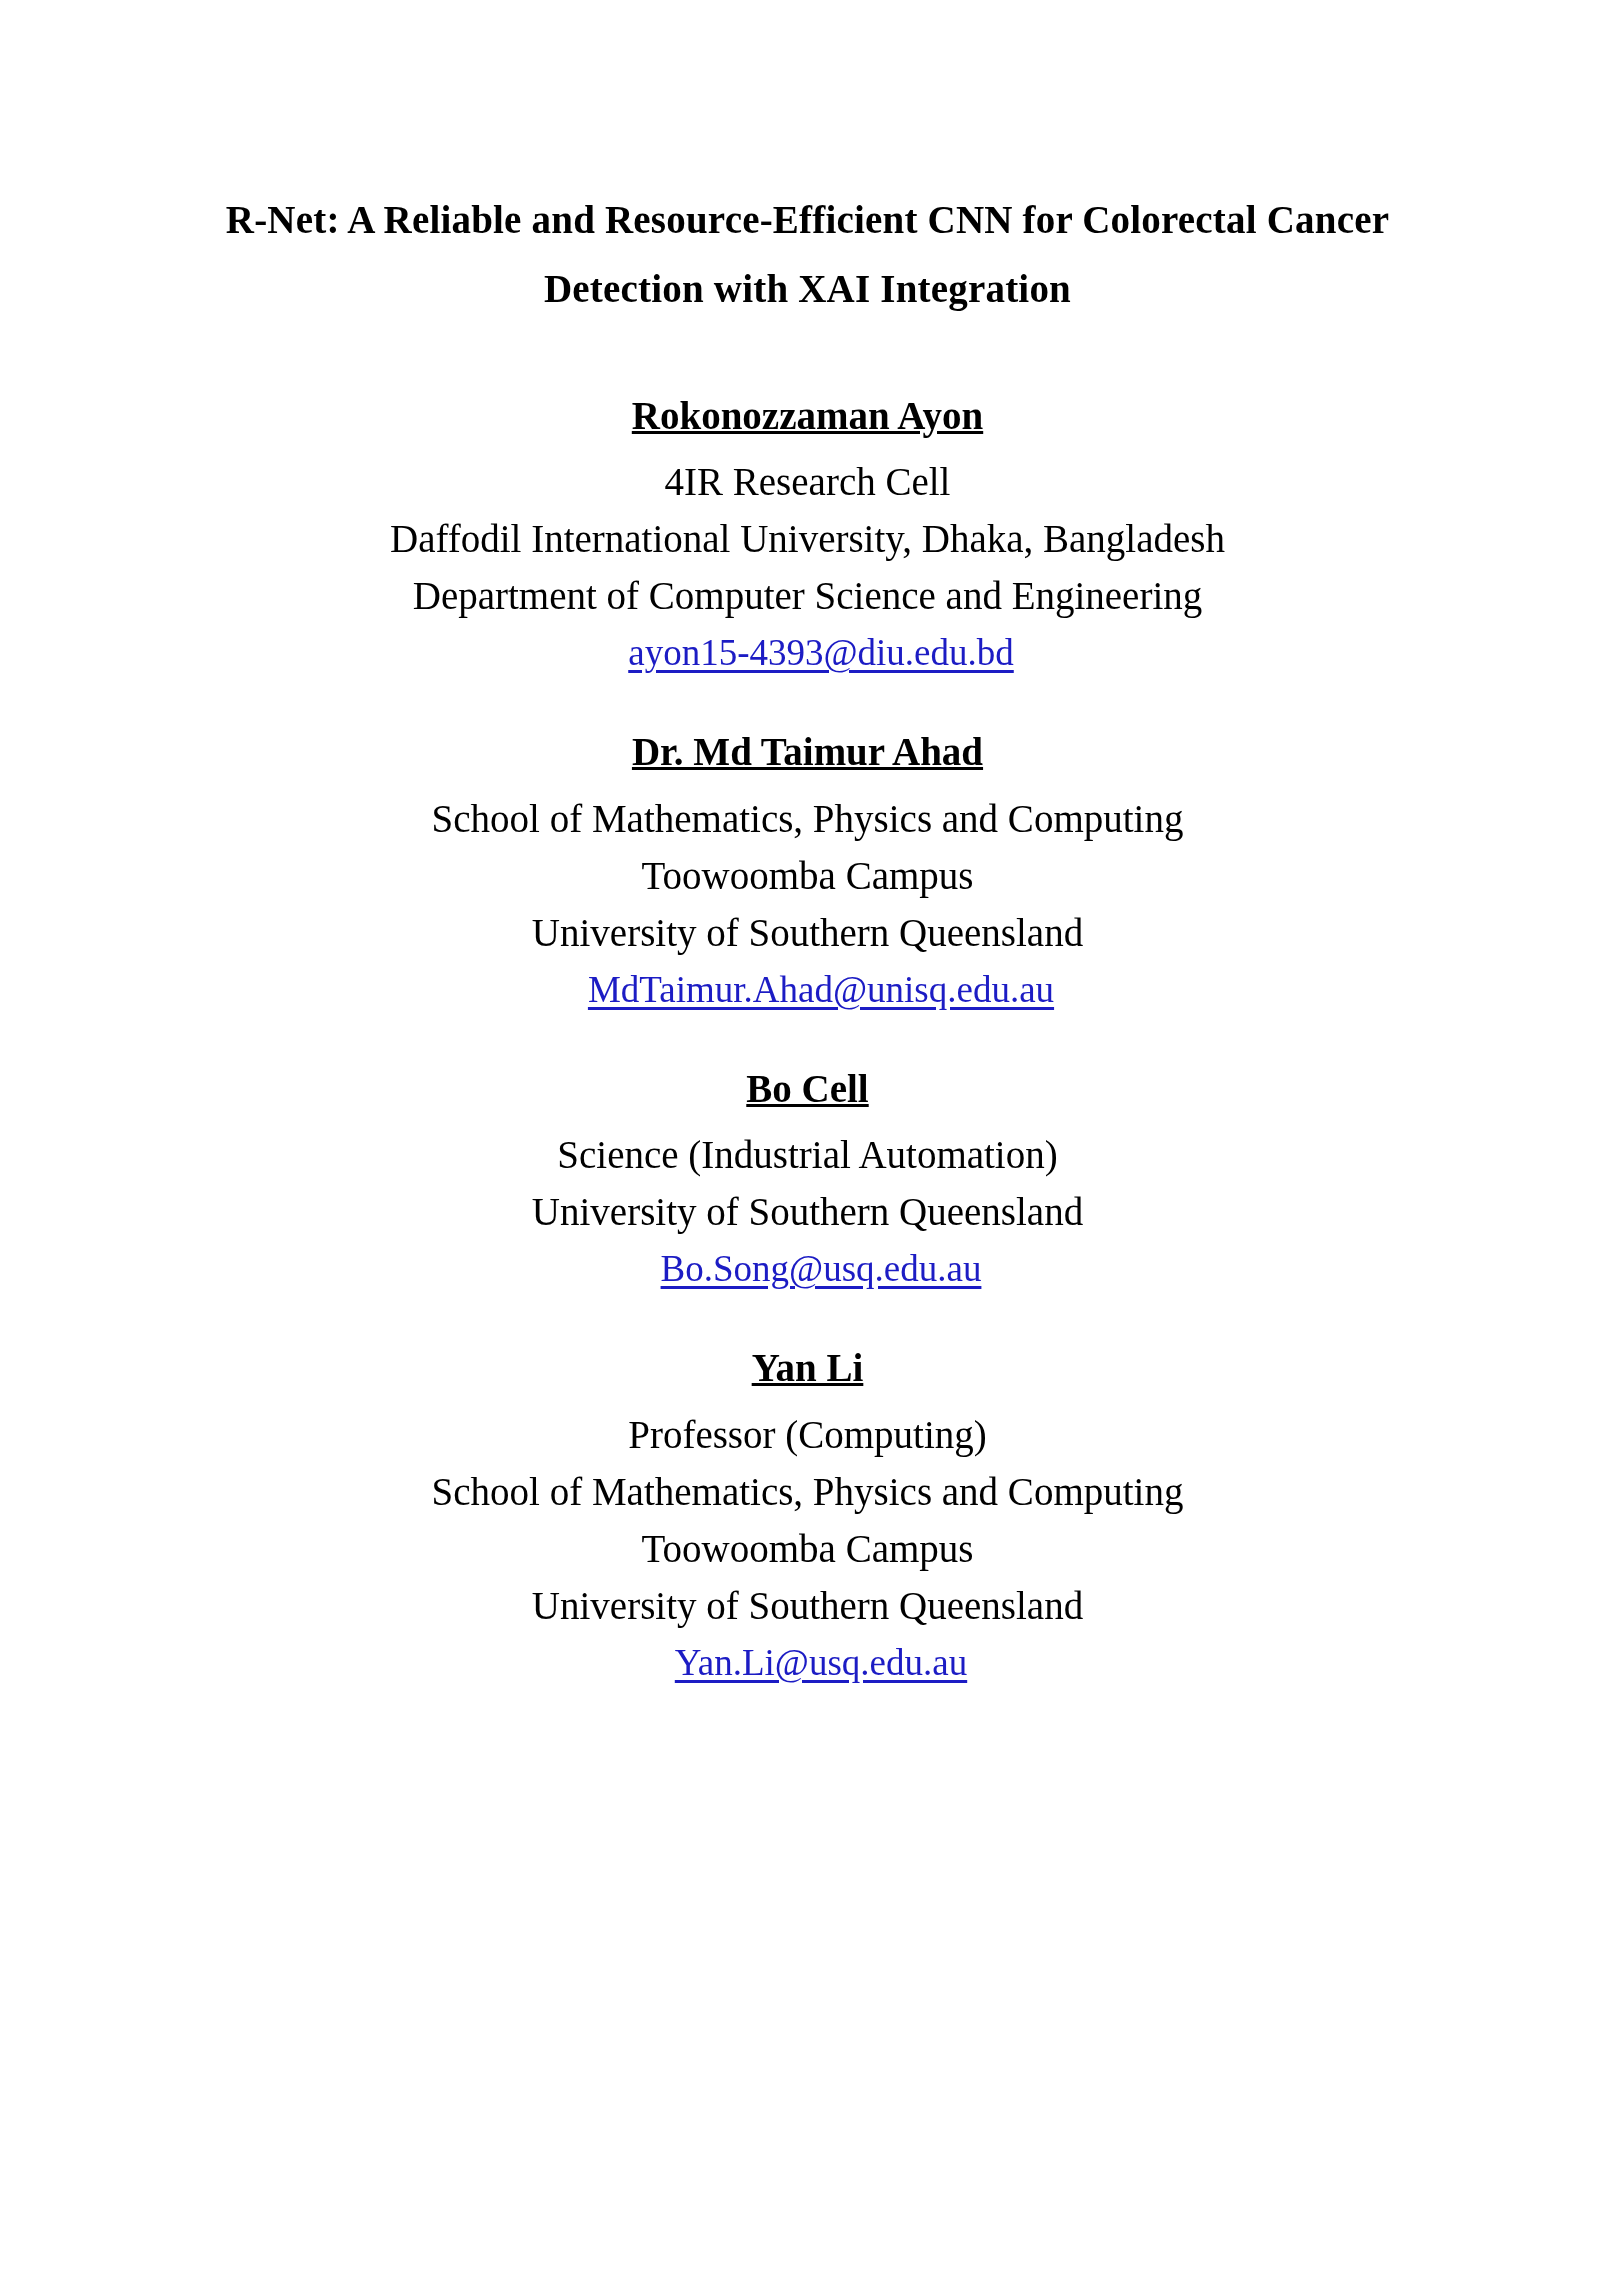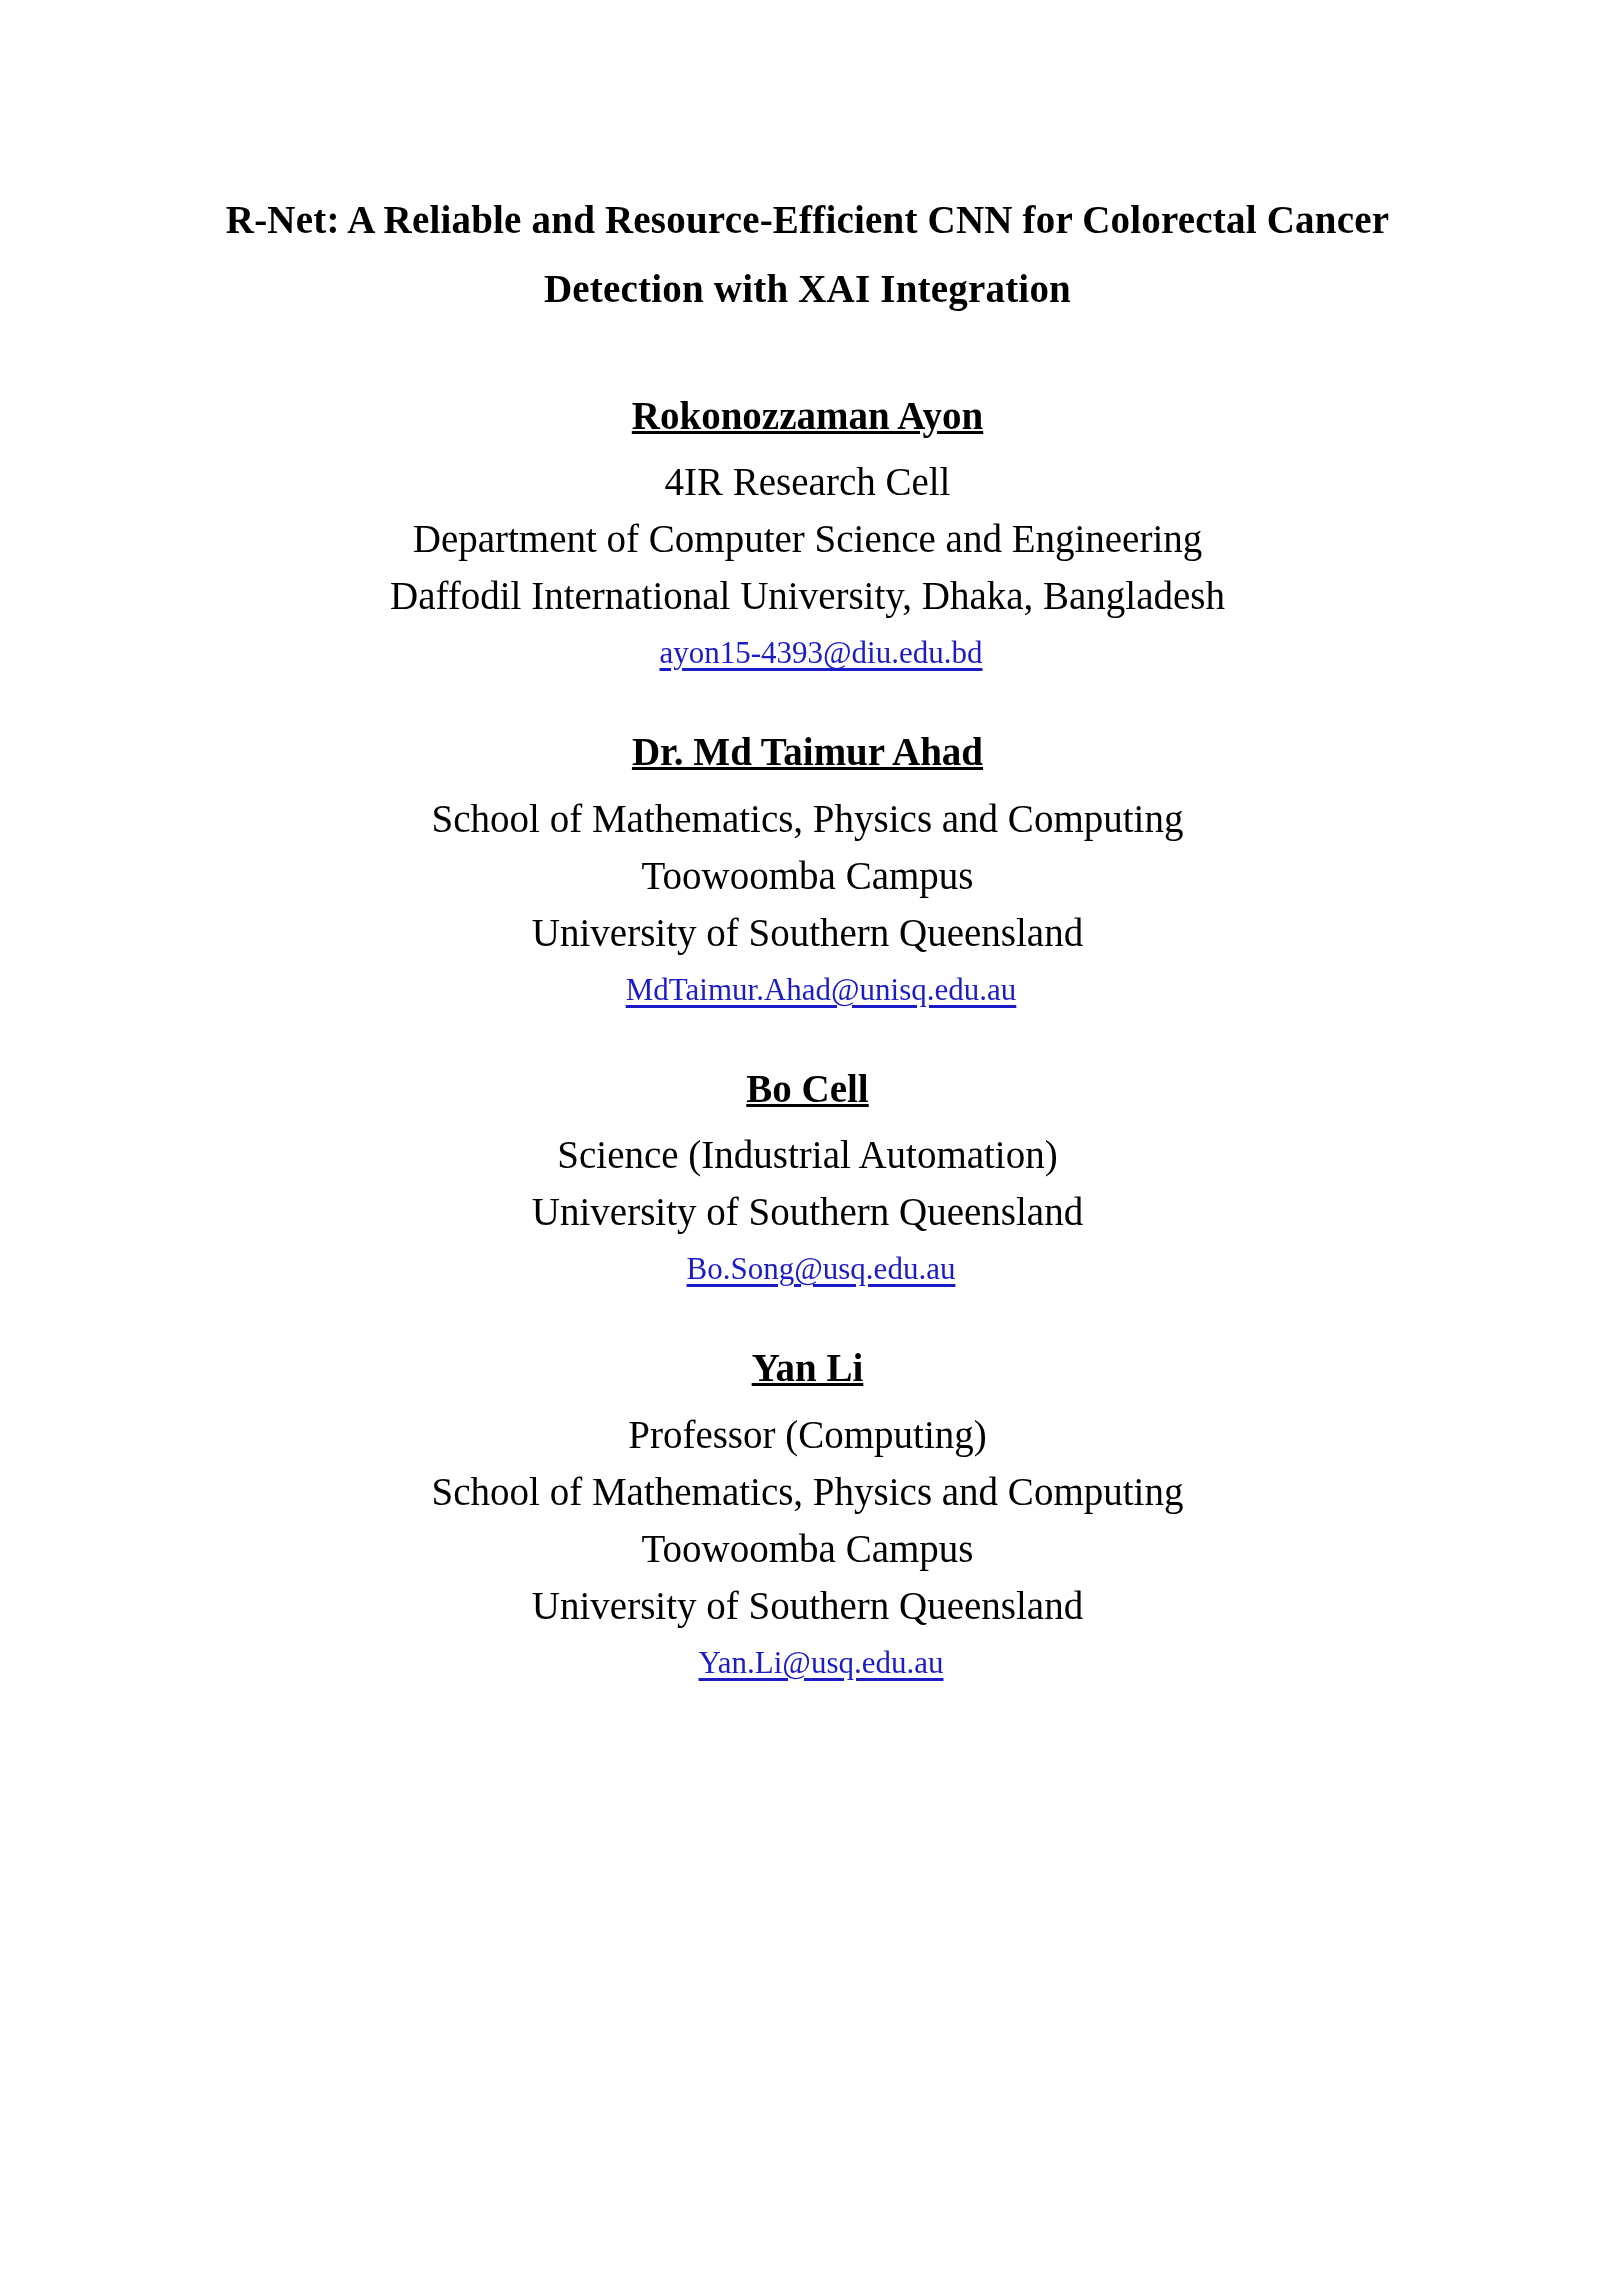--- a/index.html
+++ b/index.html
@@ -40,21 +40,21 @@
     line-height: 65px;
     margin-bottom: 5.4px;
     text-decoration: underline;
   }
   .affil-line {
     font-size: 39px;
     font-weight: 400;
     line-height: 57px;
   }
   .email-line {
-    font-size: 31px;
+    font-size: 37px;
     line-height: 57px;
     padding-left: 27px;
   }
   .email-link {
     color: #1c1cc4;
     text-decoration: underline;
     text-underline-offset: 4.5px;
     cursor: pointer;
   }
 </style>
@@ -67,22 +67,22 @@
     <h1 class="paper-title">
       <div class="title-line">R-Net: A Reliable and Resource-Efficient CNN for Colorectal Cancer</div>
       <div class="title-line">Detection with XAI Integration</div>
     </h1>
 
     <div class="authors">
 
       <div class="author-block">
         <div class="author-name">Rokonozzaman Ayon</div>
         <div class="affil-line">4IR Research Cell</div>
+        <div class="affil-line">Daffodil International University, Dhaka, Bangladesh</div>
         <div class="affil-line">Department of Computer Science and Engineering</div>
-        <div class="affil-line">Daffodil International University, Dhaka, Bangladesh</div>
         <div class="email-line">
           <a class="email-link">ayon15-4393@diu.edu.bd</a>
         </div>
       </div>
 
       <div class="author-block">
         <div class="author-name">Dr. Md Taimur Ahad</div>
         <div class="affil-line">School of Mathematics, Physics and Computing</div>
         <div class="affil-line">Toowoomba Campus</div>
         <div class="affil-line">University of Southern Queensland</div>

